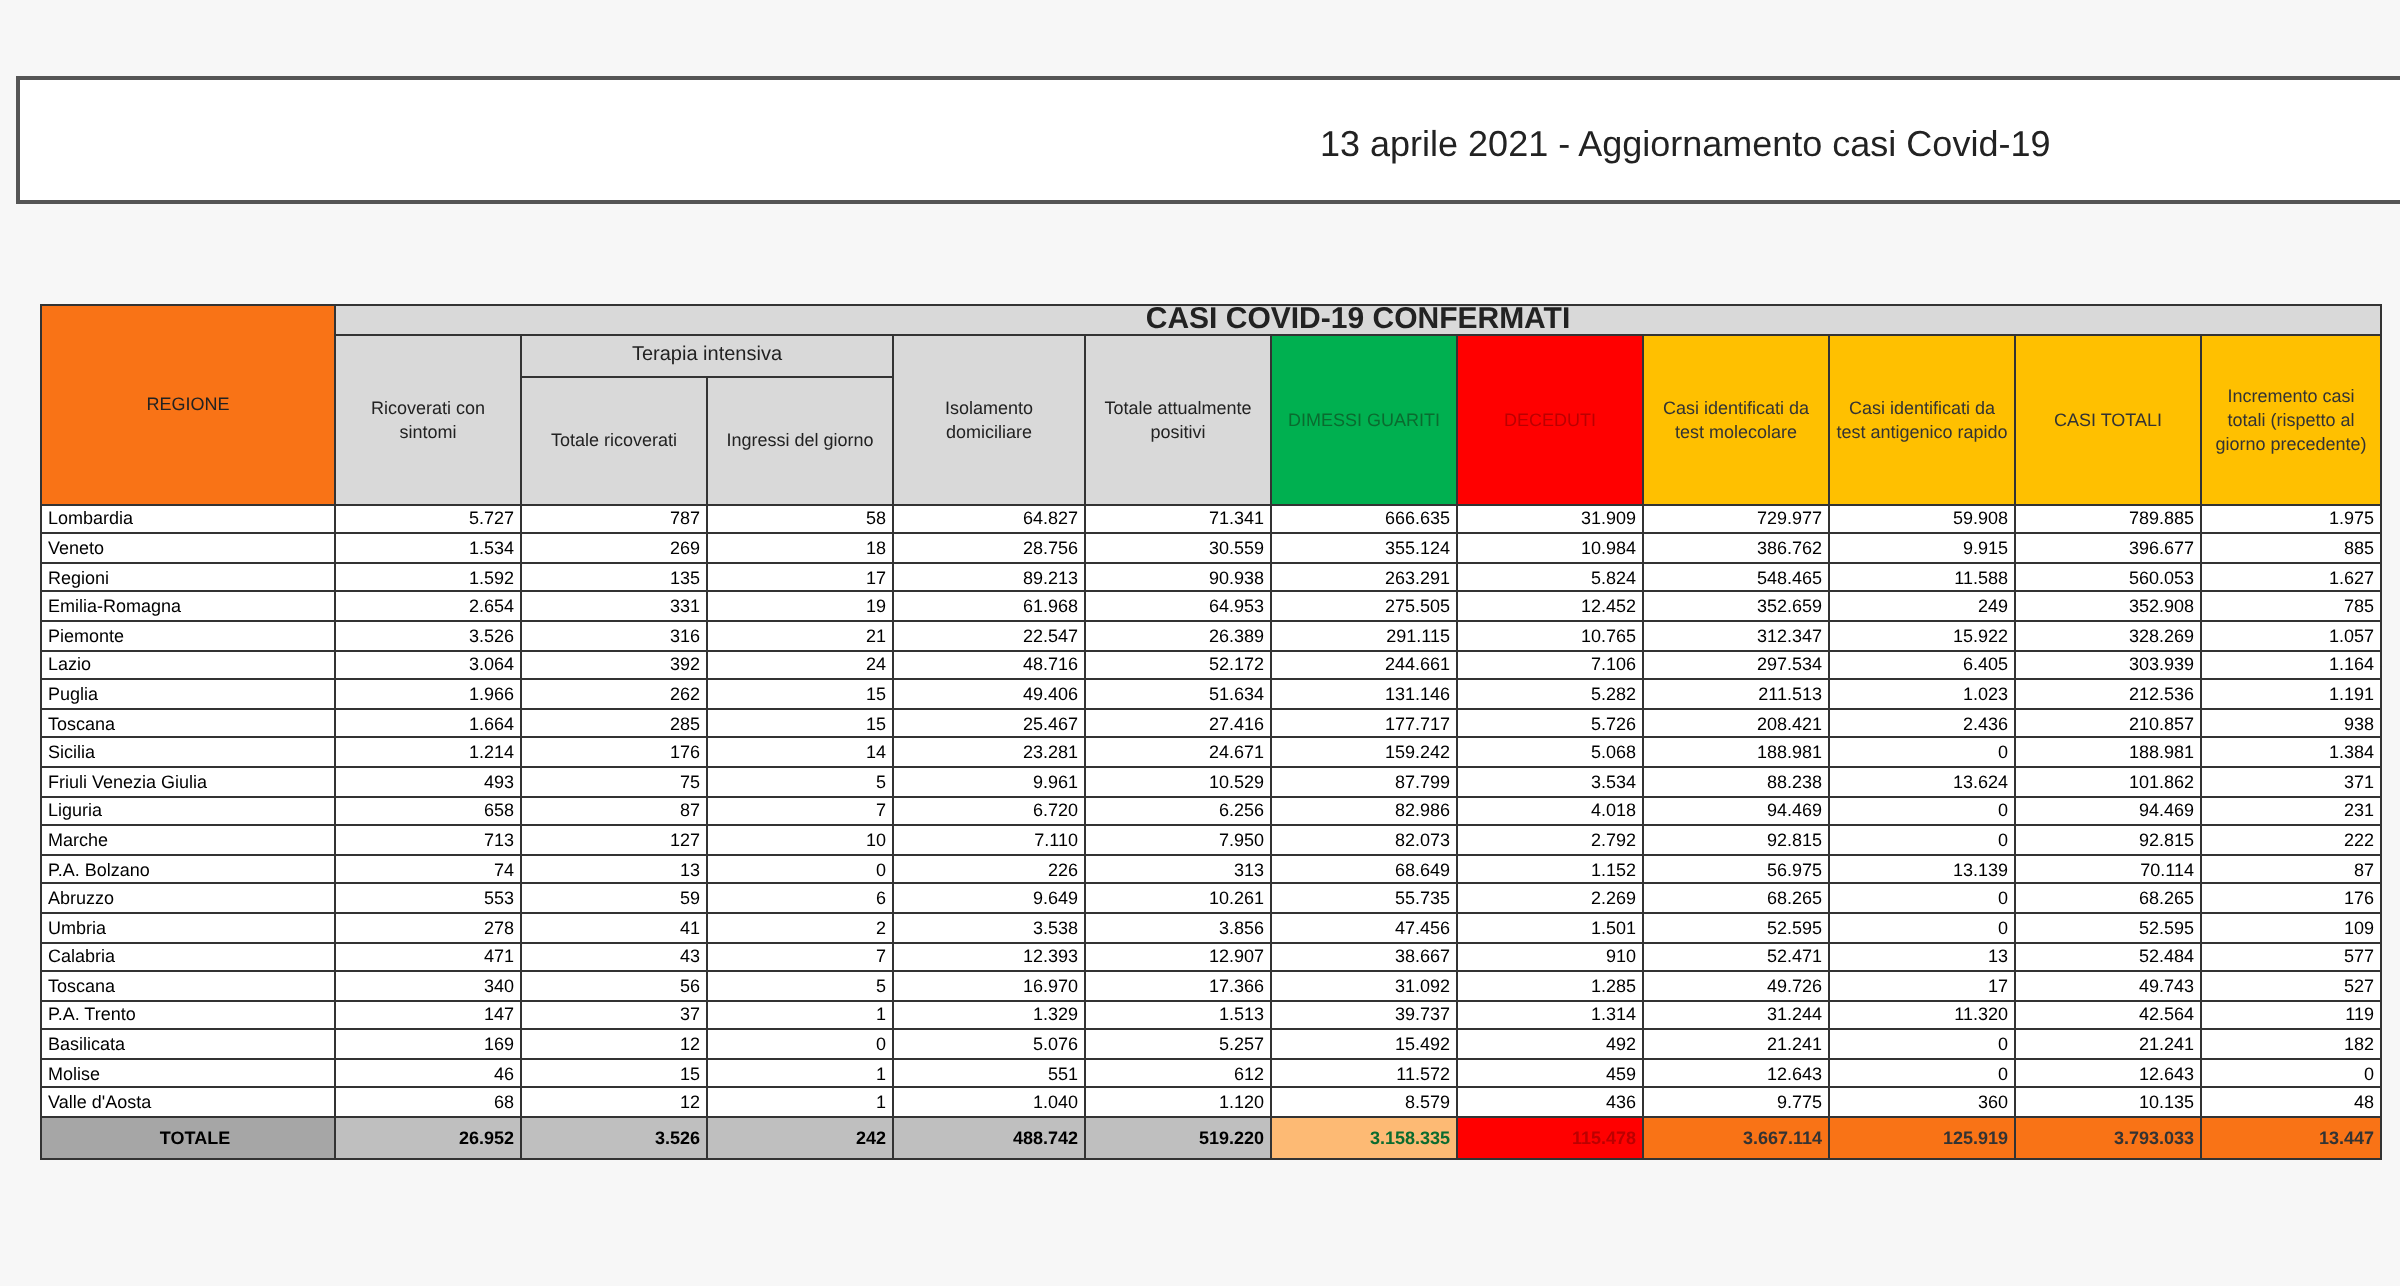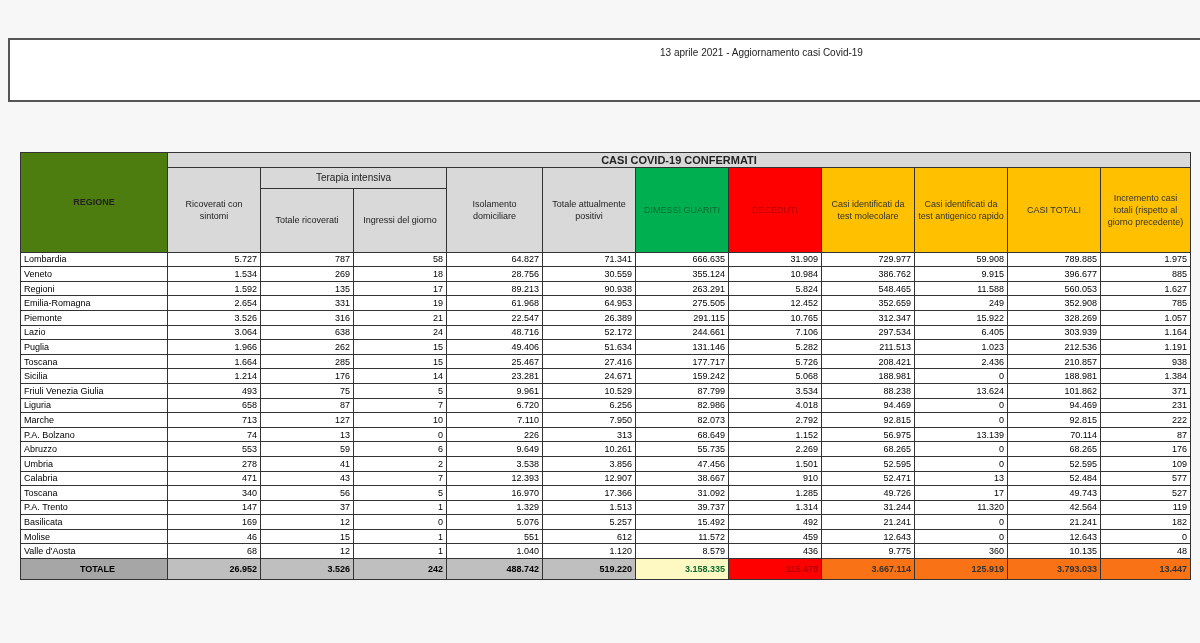--- a/index.html
+++ b/index.html
@@ -1,31 +1,31 @@
 <!DOCTYPE html>
 <html><head>
 <meta charset="utf-8">
 <style>
   html, body { margin:0; padding:0; }
   body { width:1200px; height:643px; background:#f7f7f7; font-family:"Liberation Sans", sans-serif; overflow:hidden; position:relative; }
   .title-box { position:absolute; left:8px; top:38px; width:1192px; height:64px; background:#fff; border:2px solid #555; border-right:none; box-sizing:border-box; }
-  .title-line1 { position:absolute; top:7px; left:650px; font-size:10px; color:#222; }
+  .title-line1 { position:absolute; top:22px; left:650px; font-size:18px; color:#222; }
   .title-line2 { position:absolute; top:39px; left:500px; font-size:14px; color:#222; }
   table.main { position:absolute; left:20px; top:152px; border-collapse:collapse; table-layout:fixed; font-size:9px; }
   table.main td, table.main th { border:1px solid #333; padding:0 3px; height:13.6px; line-height:12px; overflow:hidden; white-space:nowrap; }
   th { font-weight:normal; background:#d9d9d9; color:#222; white-space:normal !important; text-align:center; font-size:9px; line-height:11px; }
-  th.regione { background:#4d7c0f; font-weight:bold; }
-  th.top { height:24px; font-weight:bold; font-size:11px; }
+  th.regione { background:#f97316; font-weight:normal; }
+  th.top { height:24px; font-weight:bold; font-size:15px; }
   th.green { background:#00b050; color:#0a6b2f; }
   th.red { background:#ff0000; color:#b00; }
   th.orange { background:#ffc000; color:#333; }
   td.num { text-align:right; background:#fff; }
   td.name { text-align:left; background:#fff; }
   tr.total td { background:#bfbfbf; font-weight:bold; height:20px;padding-left:10px; }
-  tr.total td.g { background:#fef9c3; color:#0a6b2f;text-align:right; }
+  tr.total td.g { background:#fdba74; color:#0a6b2f;text-align:right; }
   tr.total td.r { background:#ff0000; color:#b00; }
   tr.total td.o { background:#f97316; color:#333;margin-top:40px; }
   tr.total td.lbl { text-align:center; background:#a6a6a6; }
 </style>
 </head>
 <body>
 
 <div class="title-box">
   <div class="title-line1">13 aprile 2021 - Aggiornamento casi Covid-19</div>
 </div>
@@ -134,21 +134,21 @@
         <td class="num">291.115</td>
         <td class="num">10.765</td>
         <td class="num">312.347</td>
         <td class="num">15.922</td>
         <td class="num">328.269</td>
         <td class="num">1.057</td>
       </tr>
       <tr>
         <td class="name">Lazio</td>
         <td class="num">3.064</td>
-        <td class="num">638</td>
+        <td class="num">392</td>
         <td class="num">24</td>
         <td class="num">48.716</td>
         <td class="num">52.172</td>
         <td class="num">244.661</td>
         <td class="num">7.106</td>
         <td class="num">297.534</td>
         <td class="num">6.405</td>
         <td class="num">303.939</td>
         <td class="num">1.164</td>
       </tr>

